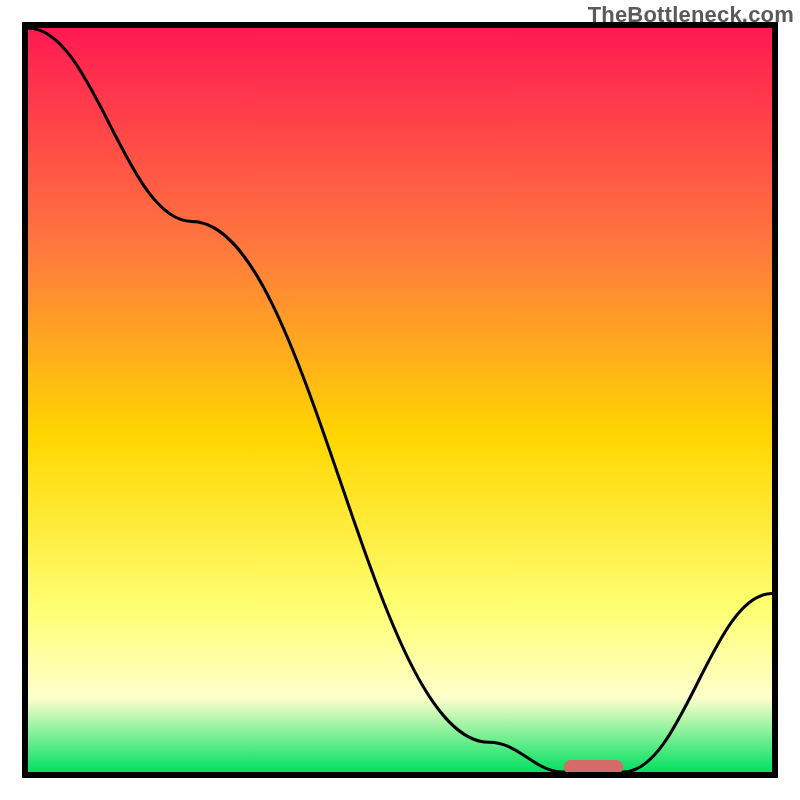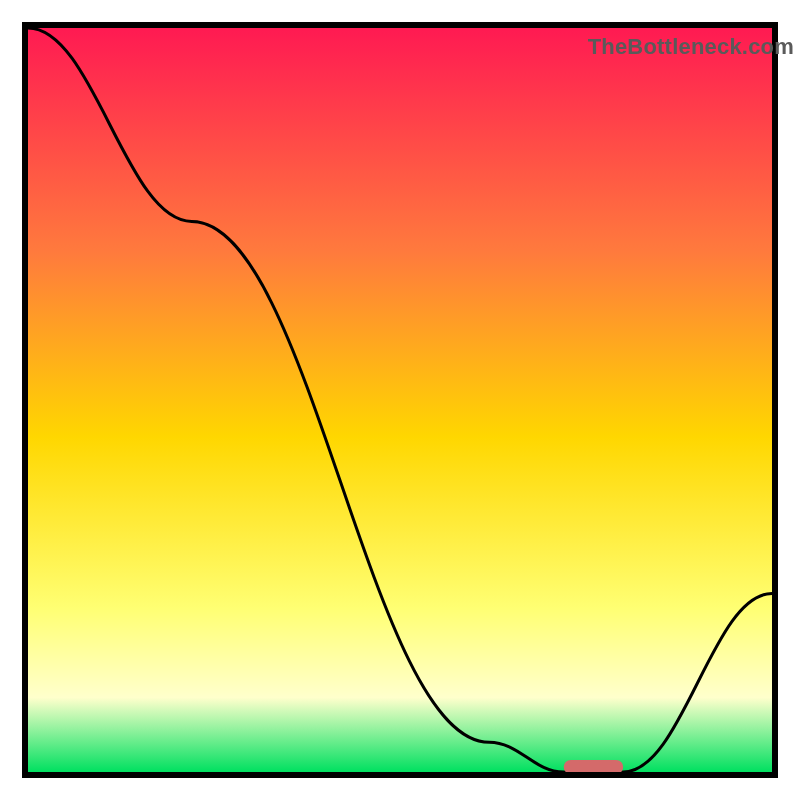--- a/index.html
+++ b/index.html
@@ -17,21 +17,20 @@
   }
   .watermark {
     position: absolute;
     top: 2px;
     right: 6px;
     font-size: 22px;
     font-weight: 600;
     color: #5a5a5a;
     letter-spacing: 0.2px;
     z-index: 3;
-    margin-top: 32px;
   }
   svg.plot {
     position: absolute;
     top: 0;
     left: 0;
   }
 </style>
 </head>
 <body>
 <div class="container">

